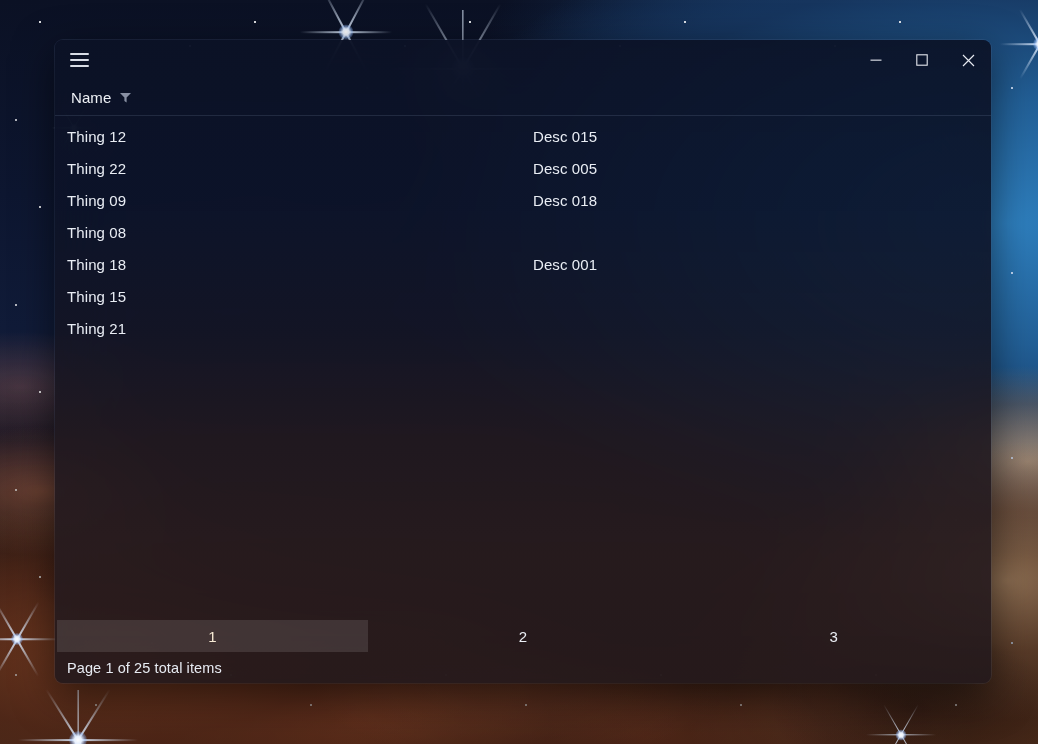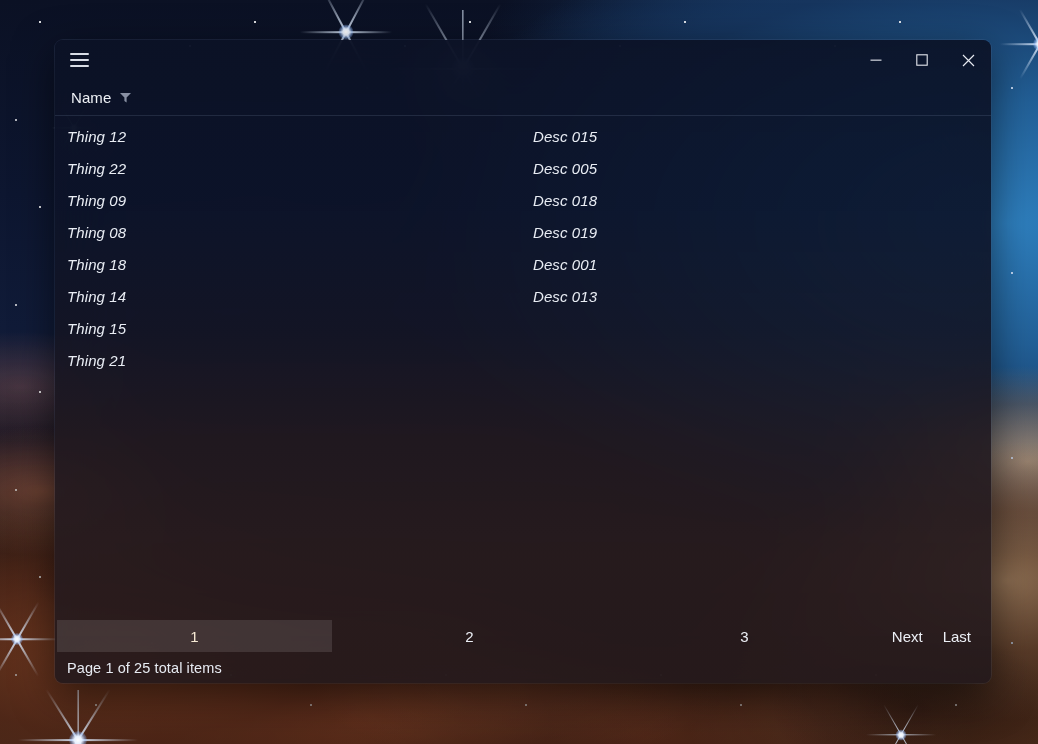--- a/index.html
+++ b/index.html
@@ -212,21 +212,20 @@
     padding-left: 12px;
     cursor: default;
   }
   .cell {
     font-size: 15px;
     color: #e9edf4;
     letter-spacing: 0.1px;
     white-space: nowrap;
     overflow: hidden;
     text-overflow: ellipsis;
-    font-style: italic;
   }
   .cell.c-name { width: 466px; flex: 0 0 466px; }
   .cell.c-desc { flex: 1 1 auto; }
 
   
   #pager-bar {
     position: relative;
     z-index: 3;
     flex: 0 0 32px;
     display: flex;
@@ -390,48 +389,39 @@
         <div class="grid-row">
           <span class="cell c-name">Thing 22</span>
           <span class="cell c-desc">Desc 005</span>
         </div>
         <div class="grid-row">
           <span class="cell c-name">Thing 09</span>
           <span class="cell c-desc">Desc 018</span>
         </div>
         <div class="grid-row">
           <span class="cell c-name">Thing 08</span>
-          <span class="cell c-desc">Desc 019</span>
         </div>
         <div class="grid-row">
           <span class="cell c-name">Thing 18</span>
           <span class="cell c-desc">Desc 001</span>
-        </div>
-        <div class="grid-row">
-          <span class="cell c-name">Thing 14</span>
-          <span class="cell c-desc">Desc 013</span>
         </div>
         <div class="grid-row">
           <span class="cell c-name">Thing 15</span>
         </div>
         <div class="grid-row">
           <span class="cell c-name">Thing 21</span>
         </div>
       </div>
 
     <div id="pager-bar">
       <div id="pager-pages" style="display:flex; flex:1 1 auto;">
           <button class="page-btn active">1</button>
           <button class="page-btn">2</button>
           <button class="page-btn">3</button>
         </div>
-      <div id="pager-nav">
-        <button class="page-btn nav">Next</button>
-        <button class="page-btn nav">Last</button>
-      </div>
     </div>
 
     <div id="status-bar">
       <span id="status-text">Page 1 of 25 total items</span>
     </div>
 
   </div>
 </div>
 
 </body></html>

